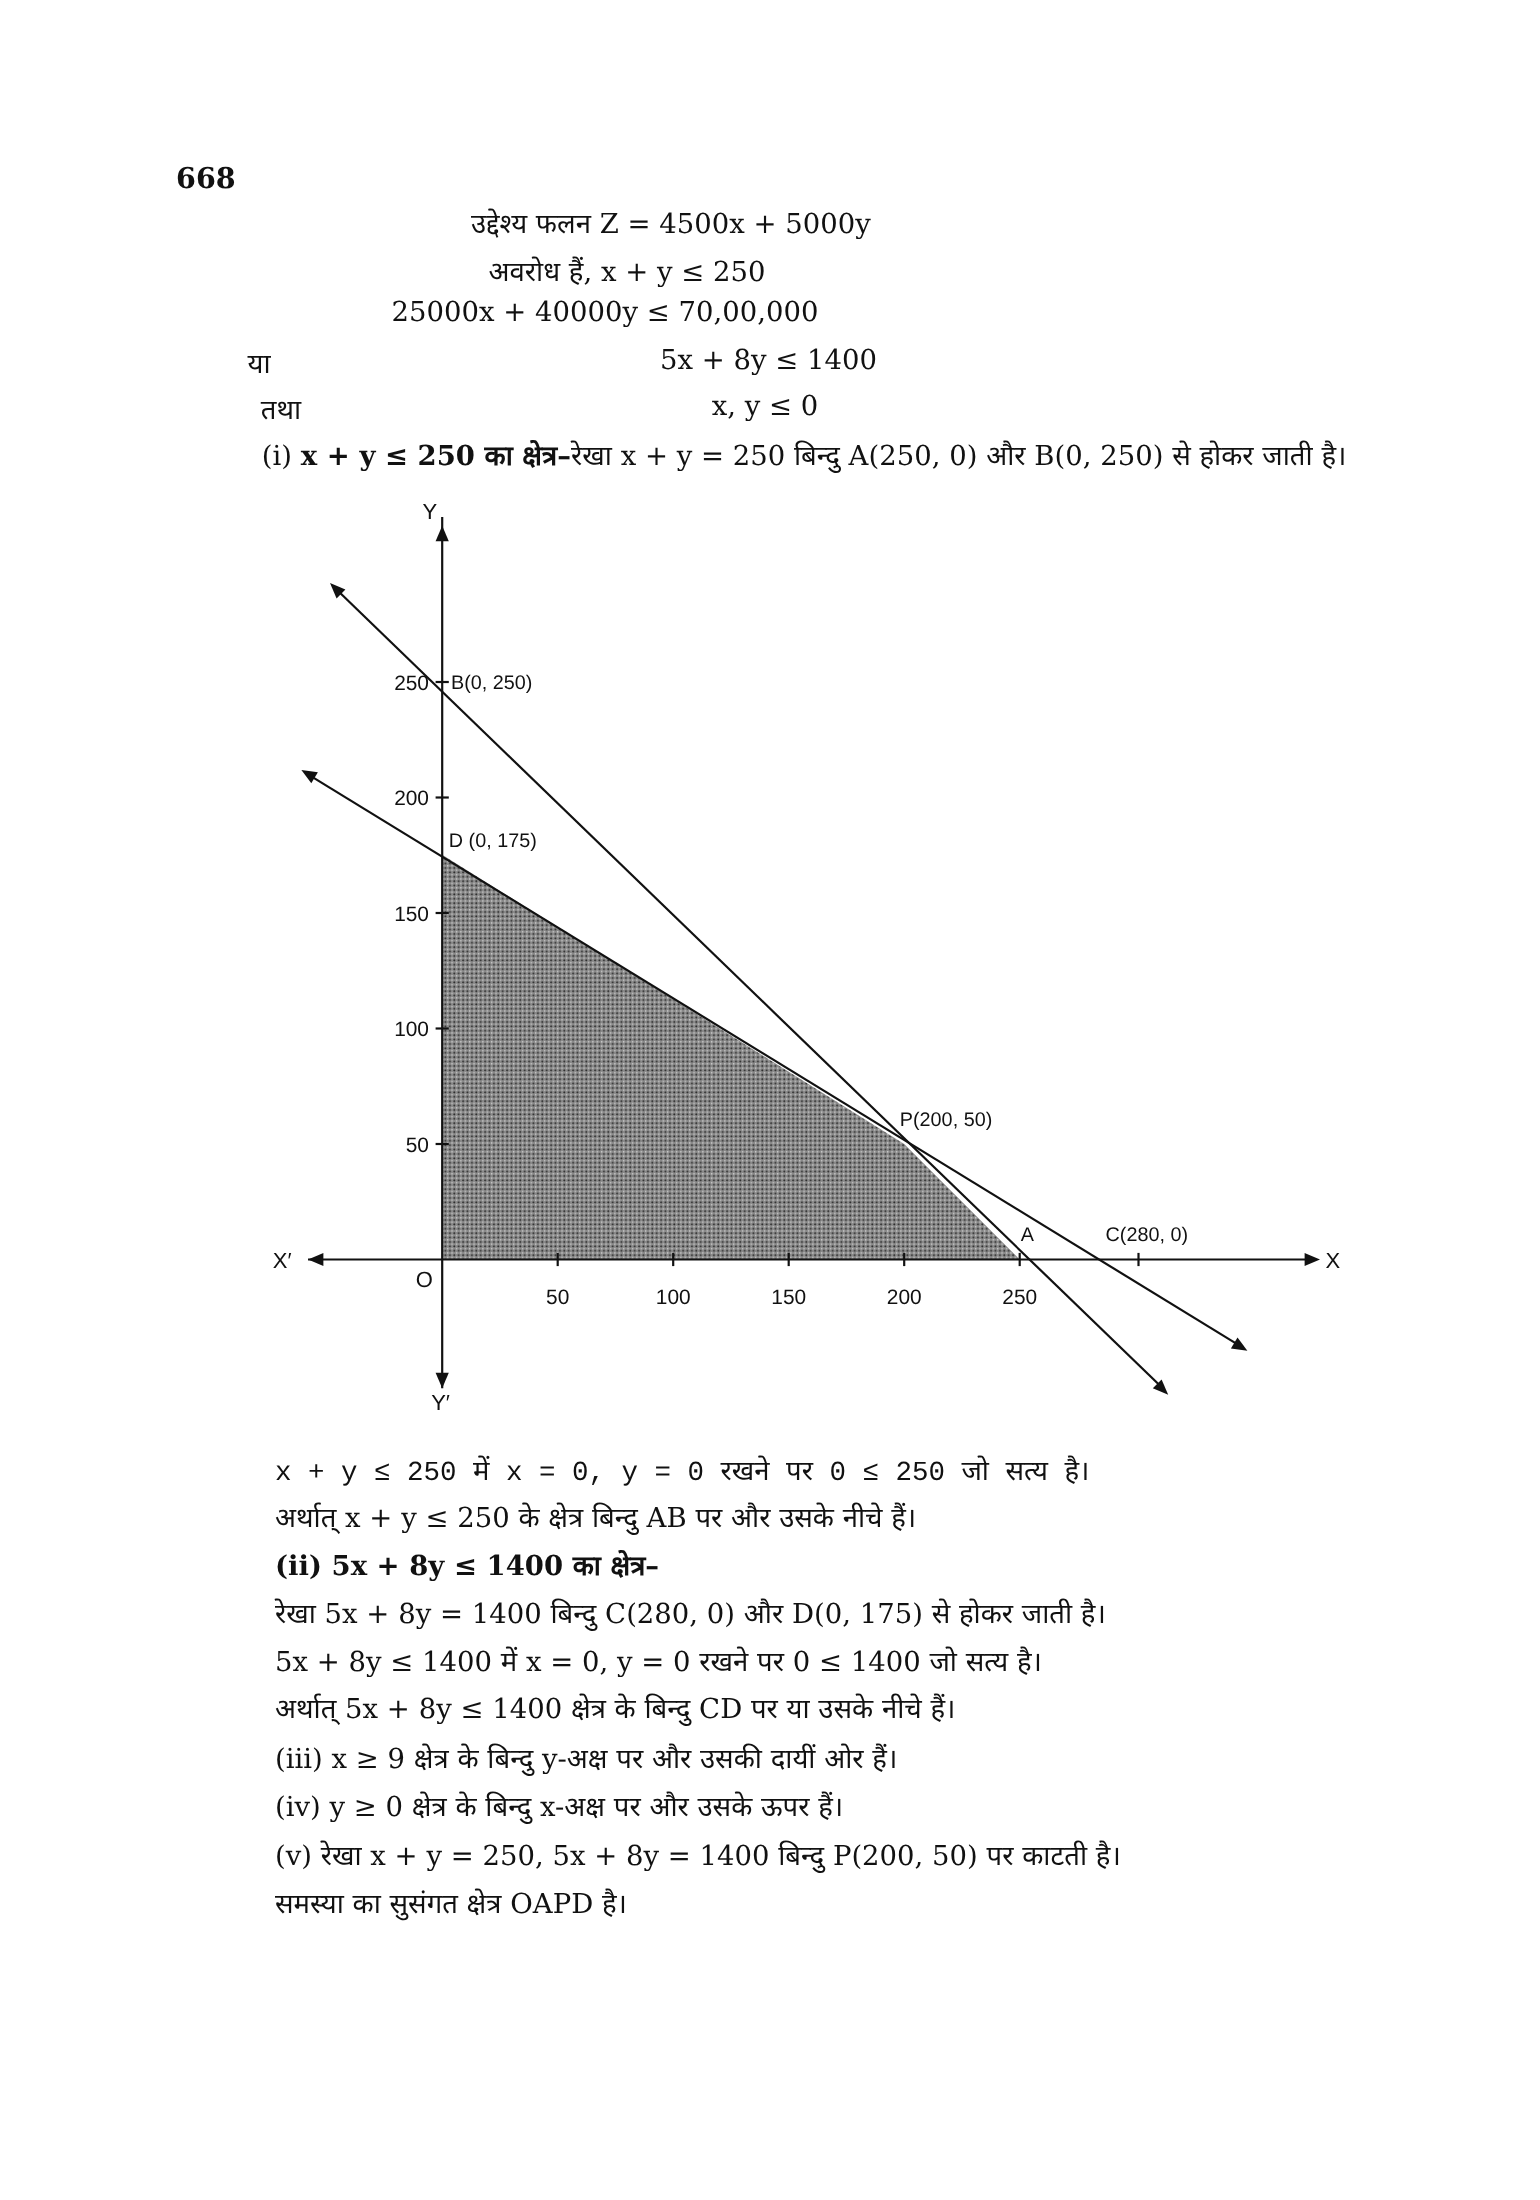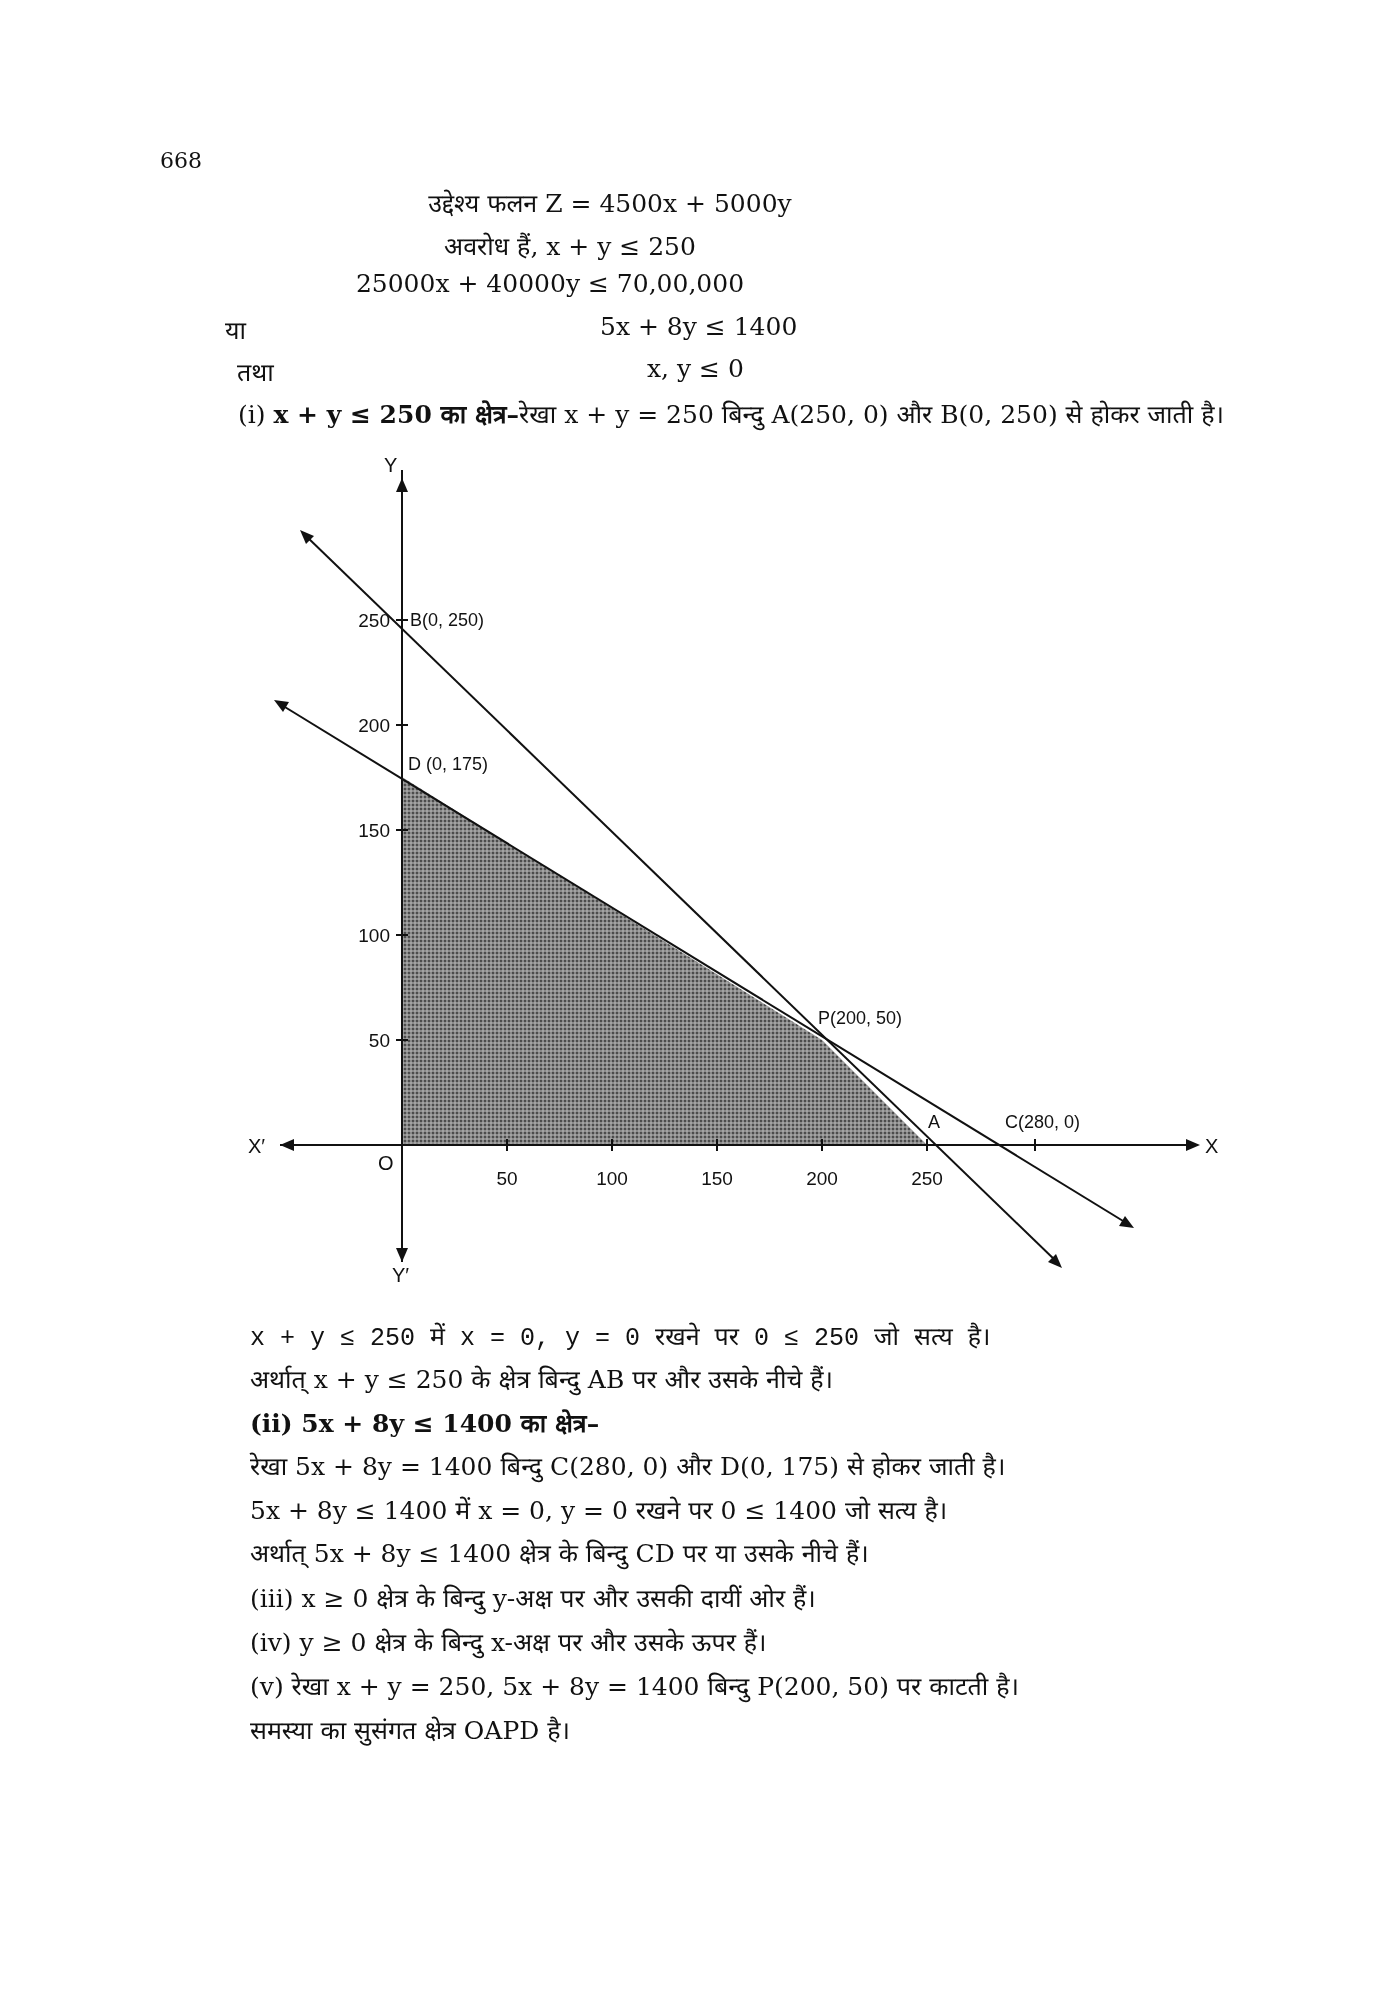--- a/index.html
+++ b/index.html
@@ -1,18 +1,18 @@
 <!DOCTYPE html>
 <html><head>
 <meta charset="utf-8">
 <style>
   html, body { margin:0; padding:0; background:#fff; }
   body { width:1400px; height:2000px; position:relative; overflow:hidden;
          font-family:"DejaVu Serif","Liberation Serif",serif; color:#111; }
-  .page-num { position:absolute; left:160px; top:148px; font-size:22px; font-weight:normal; }
+  .page-num { position:absolute; left:160px; top:148px; font-size:26px; font-weight:bold; }
   .line { position:absolute; font-size:25px; white-space:nowrap; }
   .c { left:0; width:1220px; text-align:center; }
   .lbl { position:absolute; font-size:25px; }
   .b { font-weight:bold;text-align:right; }
   svg text { font-family:"Liberation Sans","DejaVu Sans",sans-serif; }
 </style>
 </head>
 <body>
 
 <div class="page-num">668</div>
@@ -100,17 +100,17 @@
   </g>
 </svg>
 
 <div>
   <div class="line" style="left:250px;top:1318px;font-family:Liberation Mono, monospace;">x + y ≤ 250 में x = 0, y = 0 रखने पर 0 ≤ 250 जो सत्य है।</div>
   <div class="line" style="left:250px;top:1361px;">अर्थात् x + y ≤ 250 के क्षेत्र बिन्दु AB पर और उसके नीचे हैं।</div>
   <div class="line b" style="left:250px;top:1405px;">(ii) 5x + 8y ≤ 1400 का क्षेत्र–</div>
   <div class="line" style="left:250px;top:1448px;">रेखा 5x + 8y = 1400 बिन्दु C(280, 0) और D(0, 175) से होकर जाती है।</div>
   <div class="line" style="left:250px;top:1492px;">5x + 8y ≤ 1400 में x = 0, y = 0 रखने पर 0 ≤ 1400 जो सत्य है।</div>
   <div class="line" style="left:250px;top:1535px;">अर्थात् 5x + 8y ≤ 1400 क्षेत्र के बिन्दु CD पर या उसके नीचे हैं।</div>
-  <div class="line" style="left:250px;top:1580px;">(iii) x ≥ 0 क्षेत्र के बिन्दु y-अक्ष पर और उसकी दायीं ओर हैं।</div>
+  <div class="line" style="left:250px;top:1580px;">(iii) x ≥ 9 क्षेत्र के बिन्दु y-अक्ष पर और उसकी दायीं ओर हैं।</div>
   <div class="line" style="left:250px;top:1624px;">(iv) y ≥ 0 क्षेत्र के बिन्दु x-अक्ष पर और उसके ऊपर हैं।</div>
   <div class="line" style="left:250px;top:1668px;">(v) रेखा x + y = 250,  5x + 8y = 1400 बिन्दु P(200, 50) पर काटती है।</div>
   <div class="line" style="left:250px;top:1712px;">समस्या का सुसंगत क्षेत्र OAPD है।</div>
 </div>
 
 </body></html>

